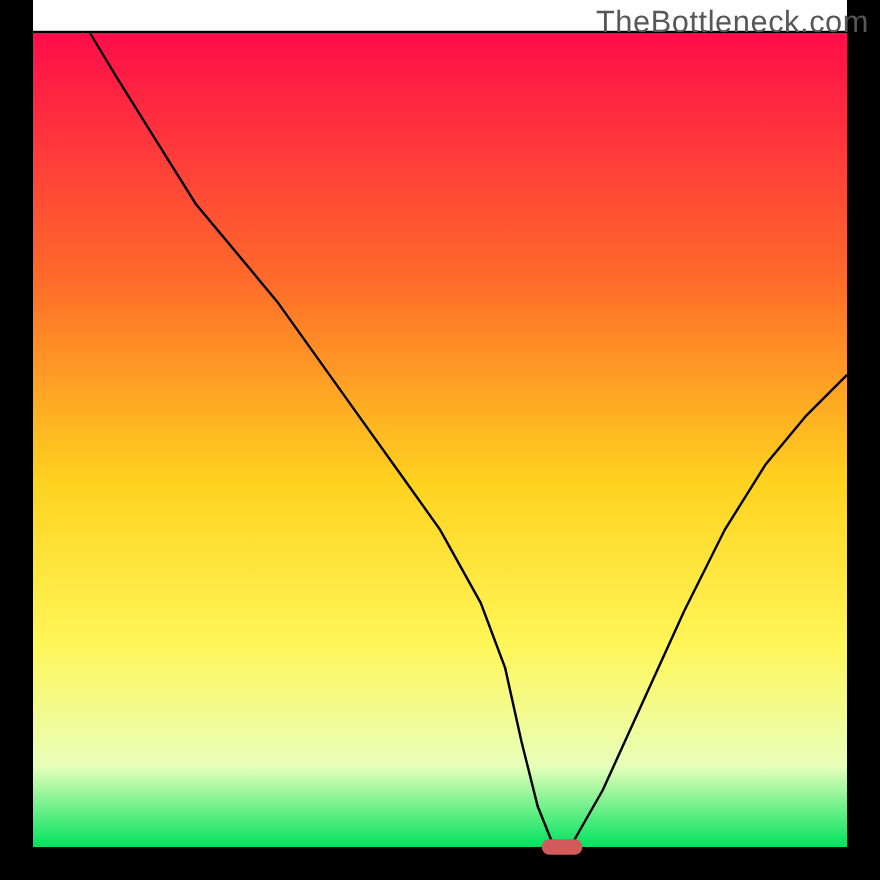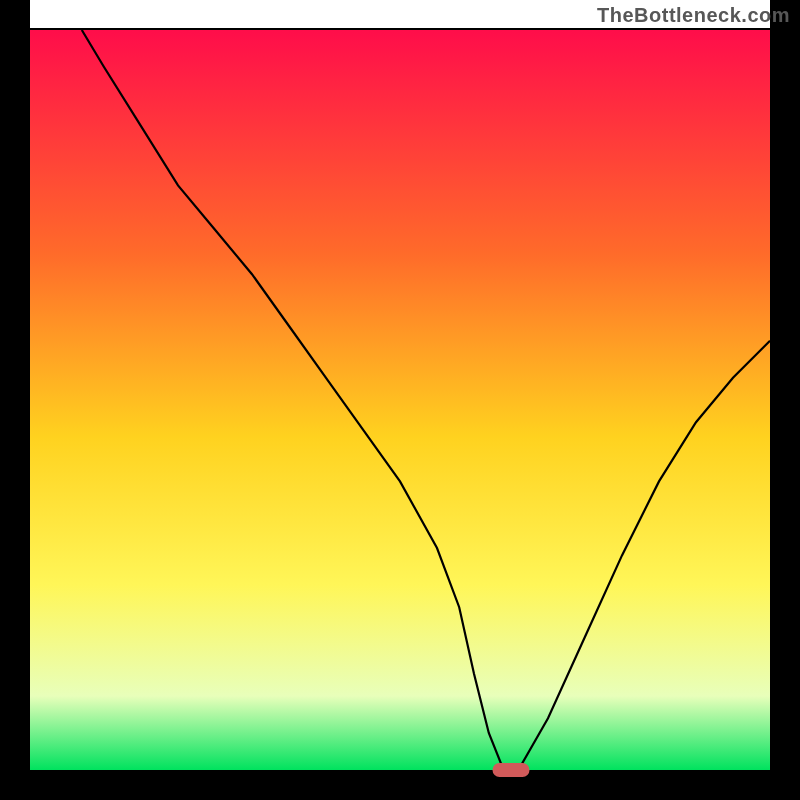--- a/index.html
+++ b/index.html
@@ -10,22 +10,22 @@
   }
   .chart-wrap {
     position: relative;
     width: 800px;
     height: 800px;
   }
   .watermark {
     position: absolute;
     top: 4px;
     right: 10px;
-    font-size: 20px;
-    font-weight: 700;
+    font-size: 28px;
+    font-weight: 400;
     color: #575757;
     letter-spacing: 0.5px;
     z-index: 10;
   }
   svg {
     display: block;
   }
 </style>
 </head>
 <body>

